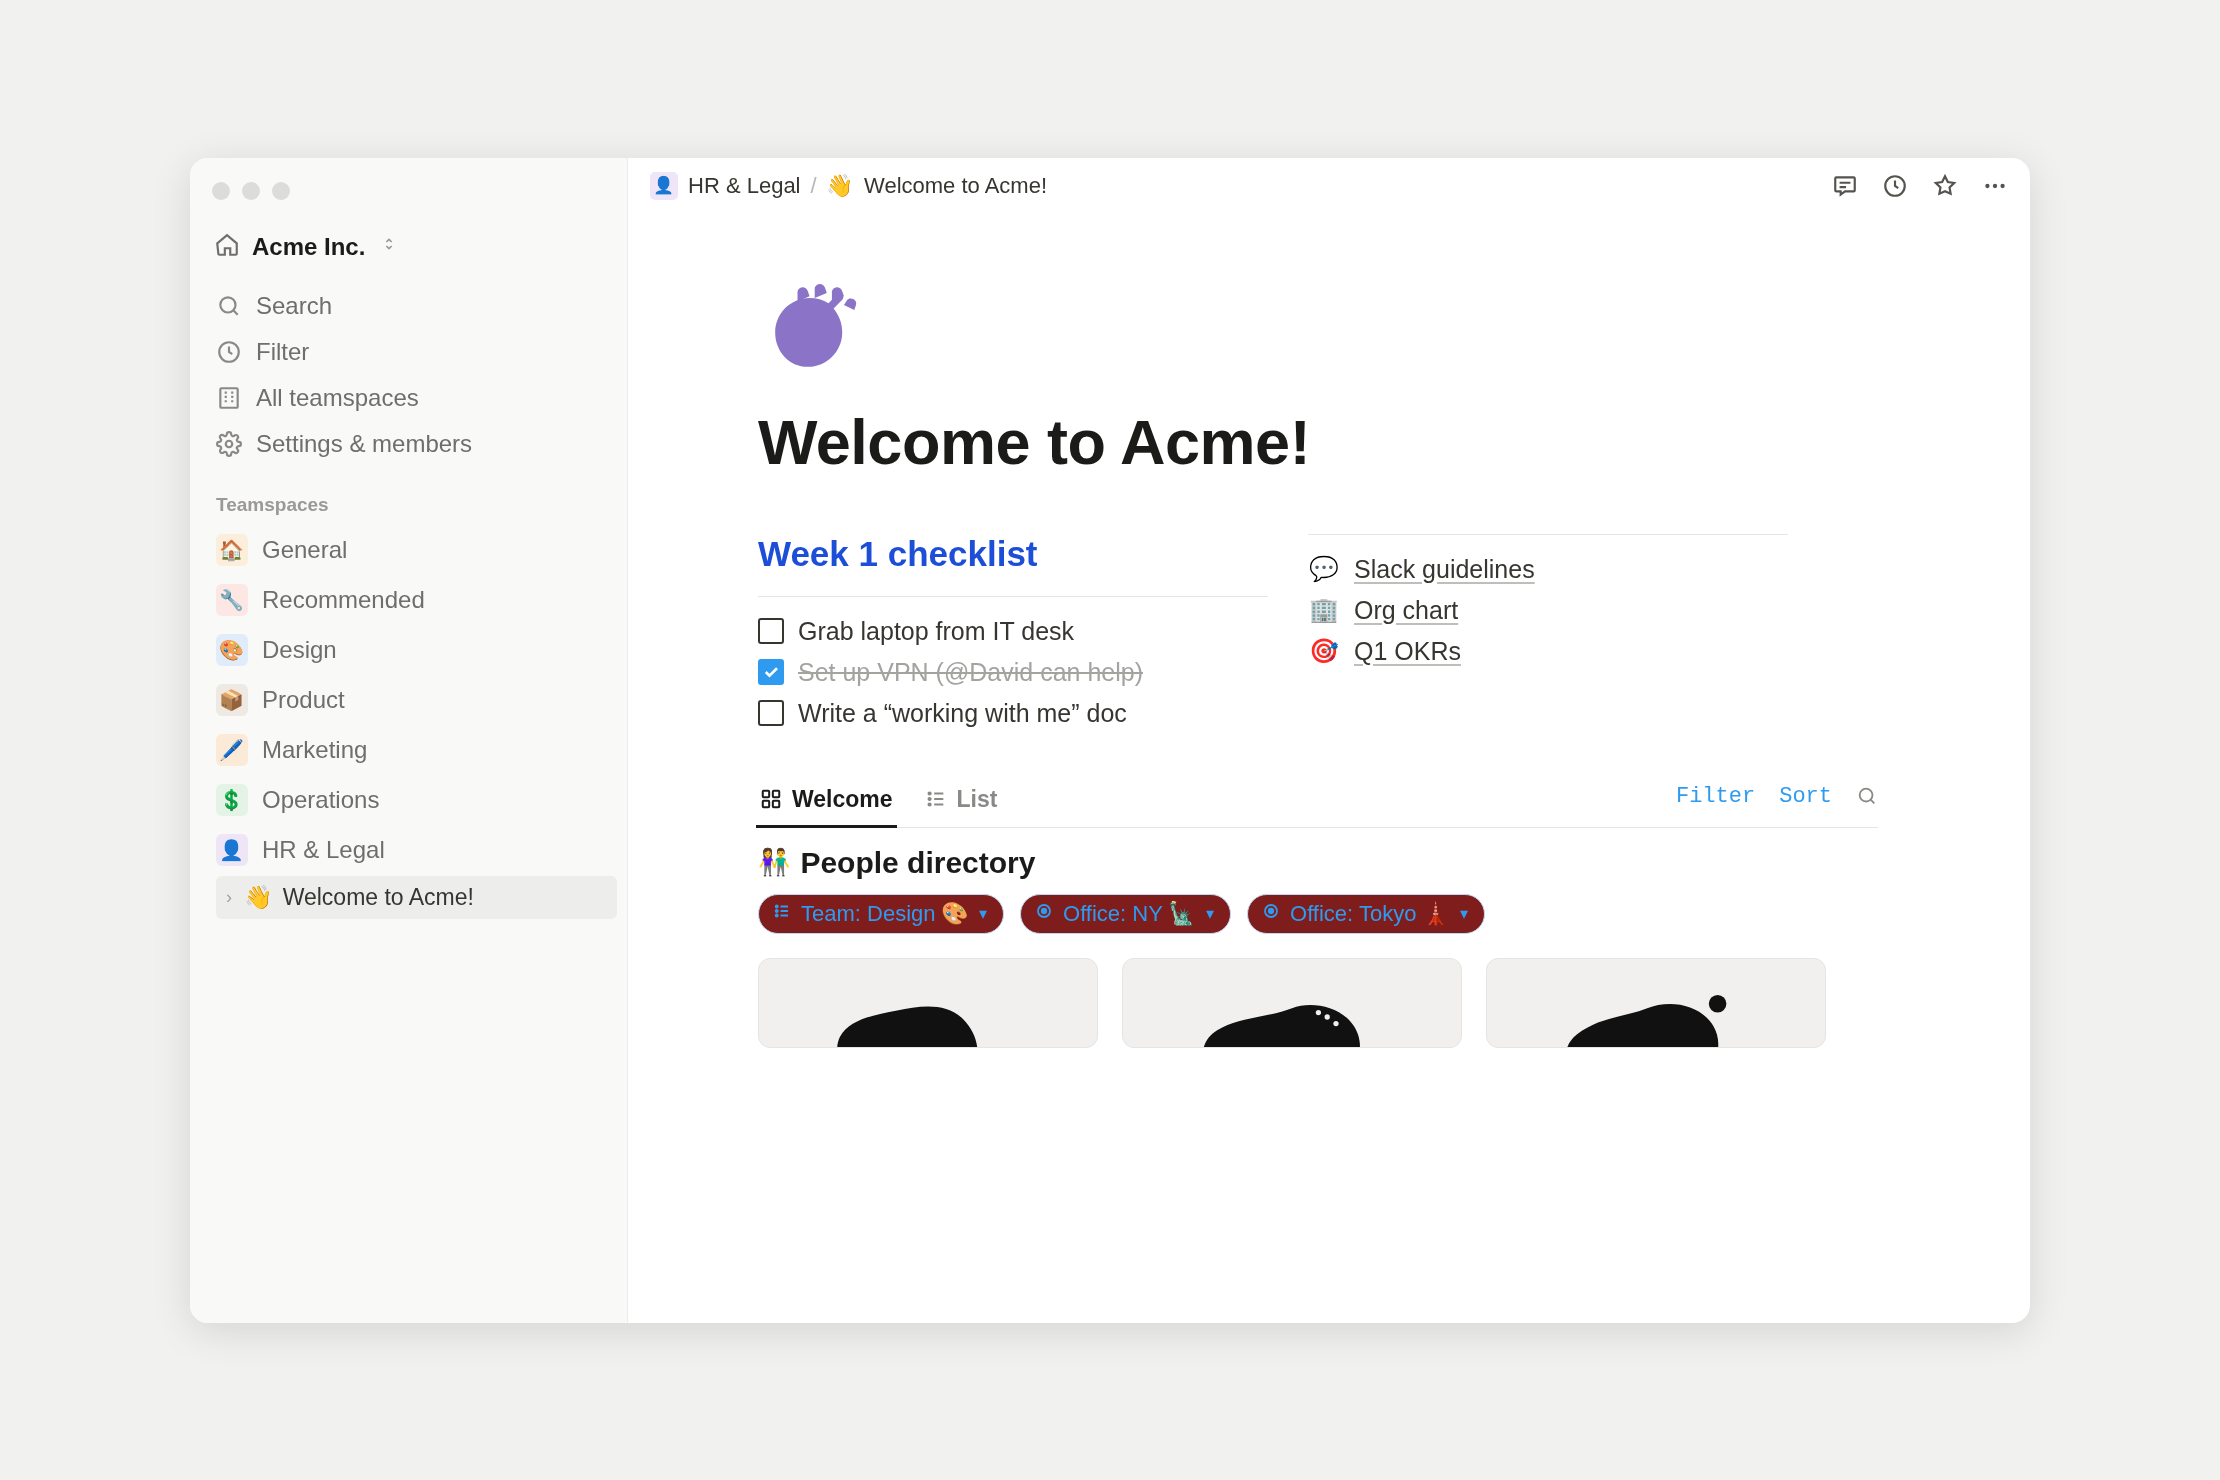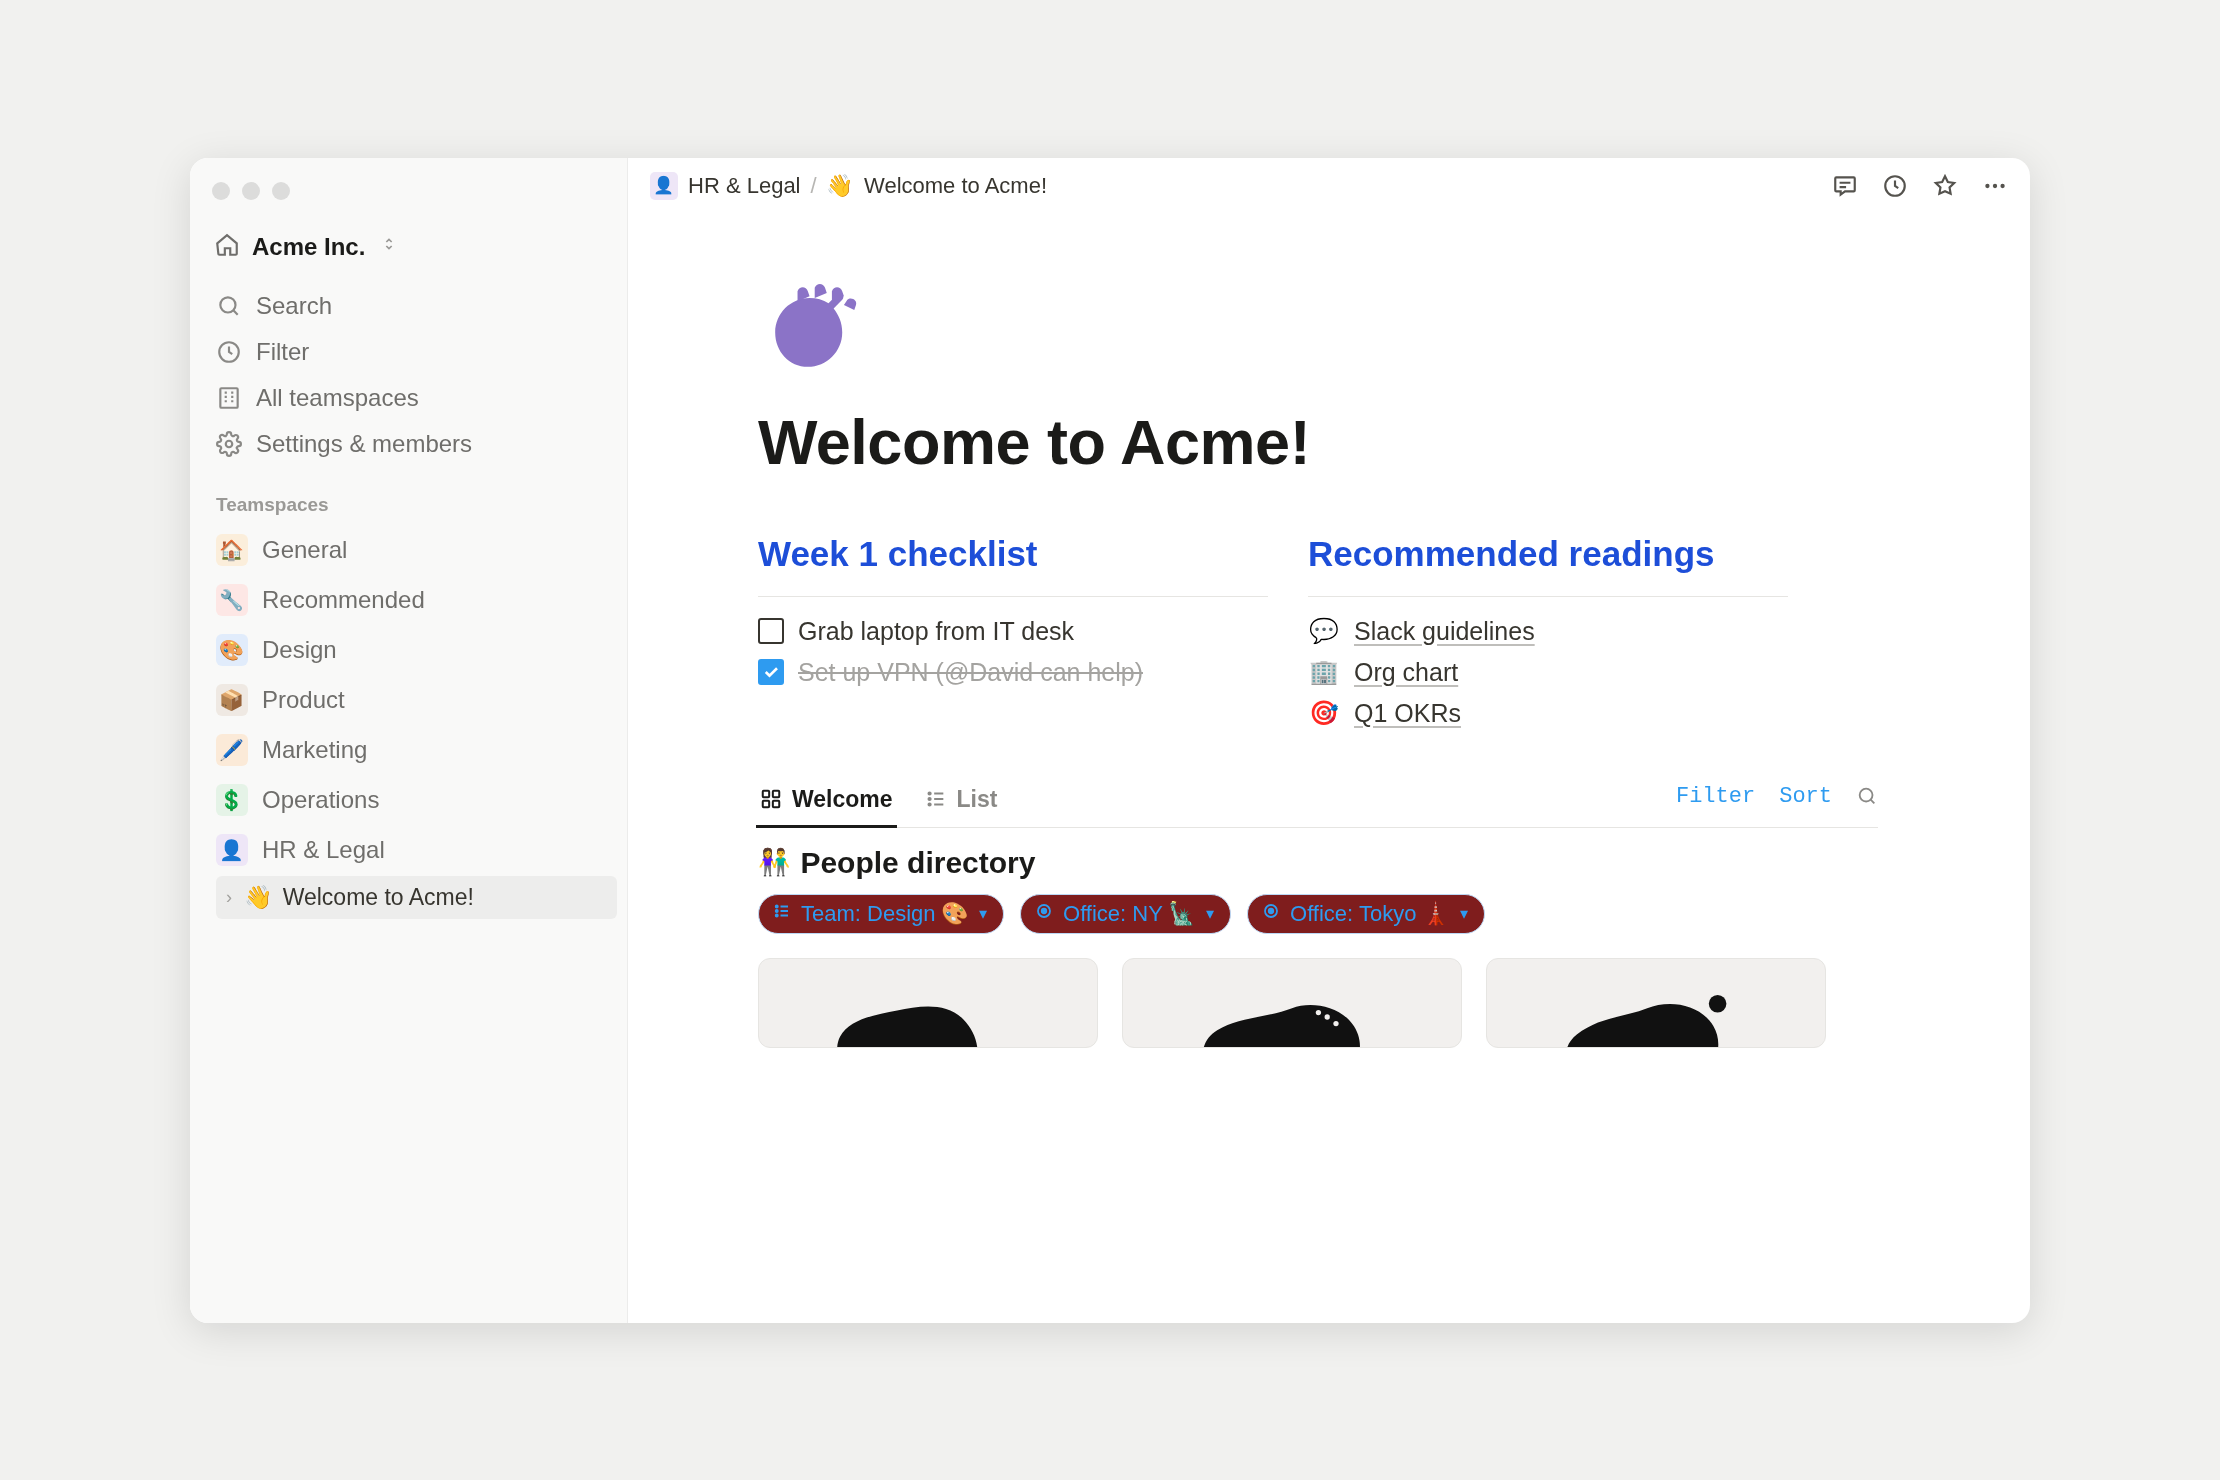--- a/index.html
+++ b/index.html
@@ -296,24 +296,27 @@
             <span>Grab laptop from IT desk</span>
           </div>
           <div class="check-row">
             <span class="checkbox checked">
               <svg width="18" height="18" viewBox="0 0 24 24" fill="none" stroke="#fff" stroke-width="3.5">
                   <path d="m5 12 5 5L20 7"></path>
                 </svg>
             </span>
             <span class="done-text">Set up VPN (@David can help)</span>
           </div>
+          <div class="check-row">
+            <span class="checkbox"></span>
+            <span>Write a “working with me” doc</span>
+          </div>
         </div>
 
         <div class="col readings">
-          <div class="col-h">Recommended readings</div>
           <div class="divider"></div>
           <div class="read-row">
             <span class="r-emoji">💬</span>
             <span class="r-label">Slack guidelines</span>
           </div>
           <div class="read-row">
             <span class="r-emoji">🏢</span>
             <span class="r-label">Org chart</span>
           </div>
           <div class="read-row">

